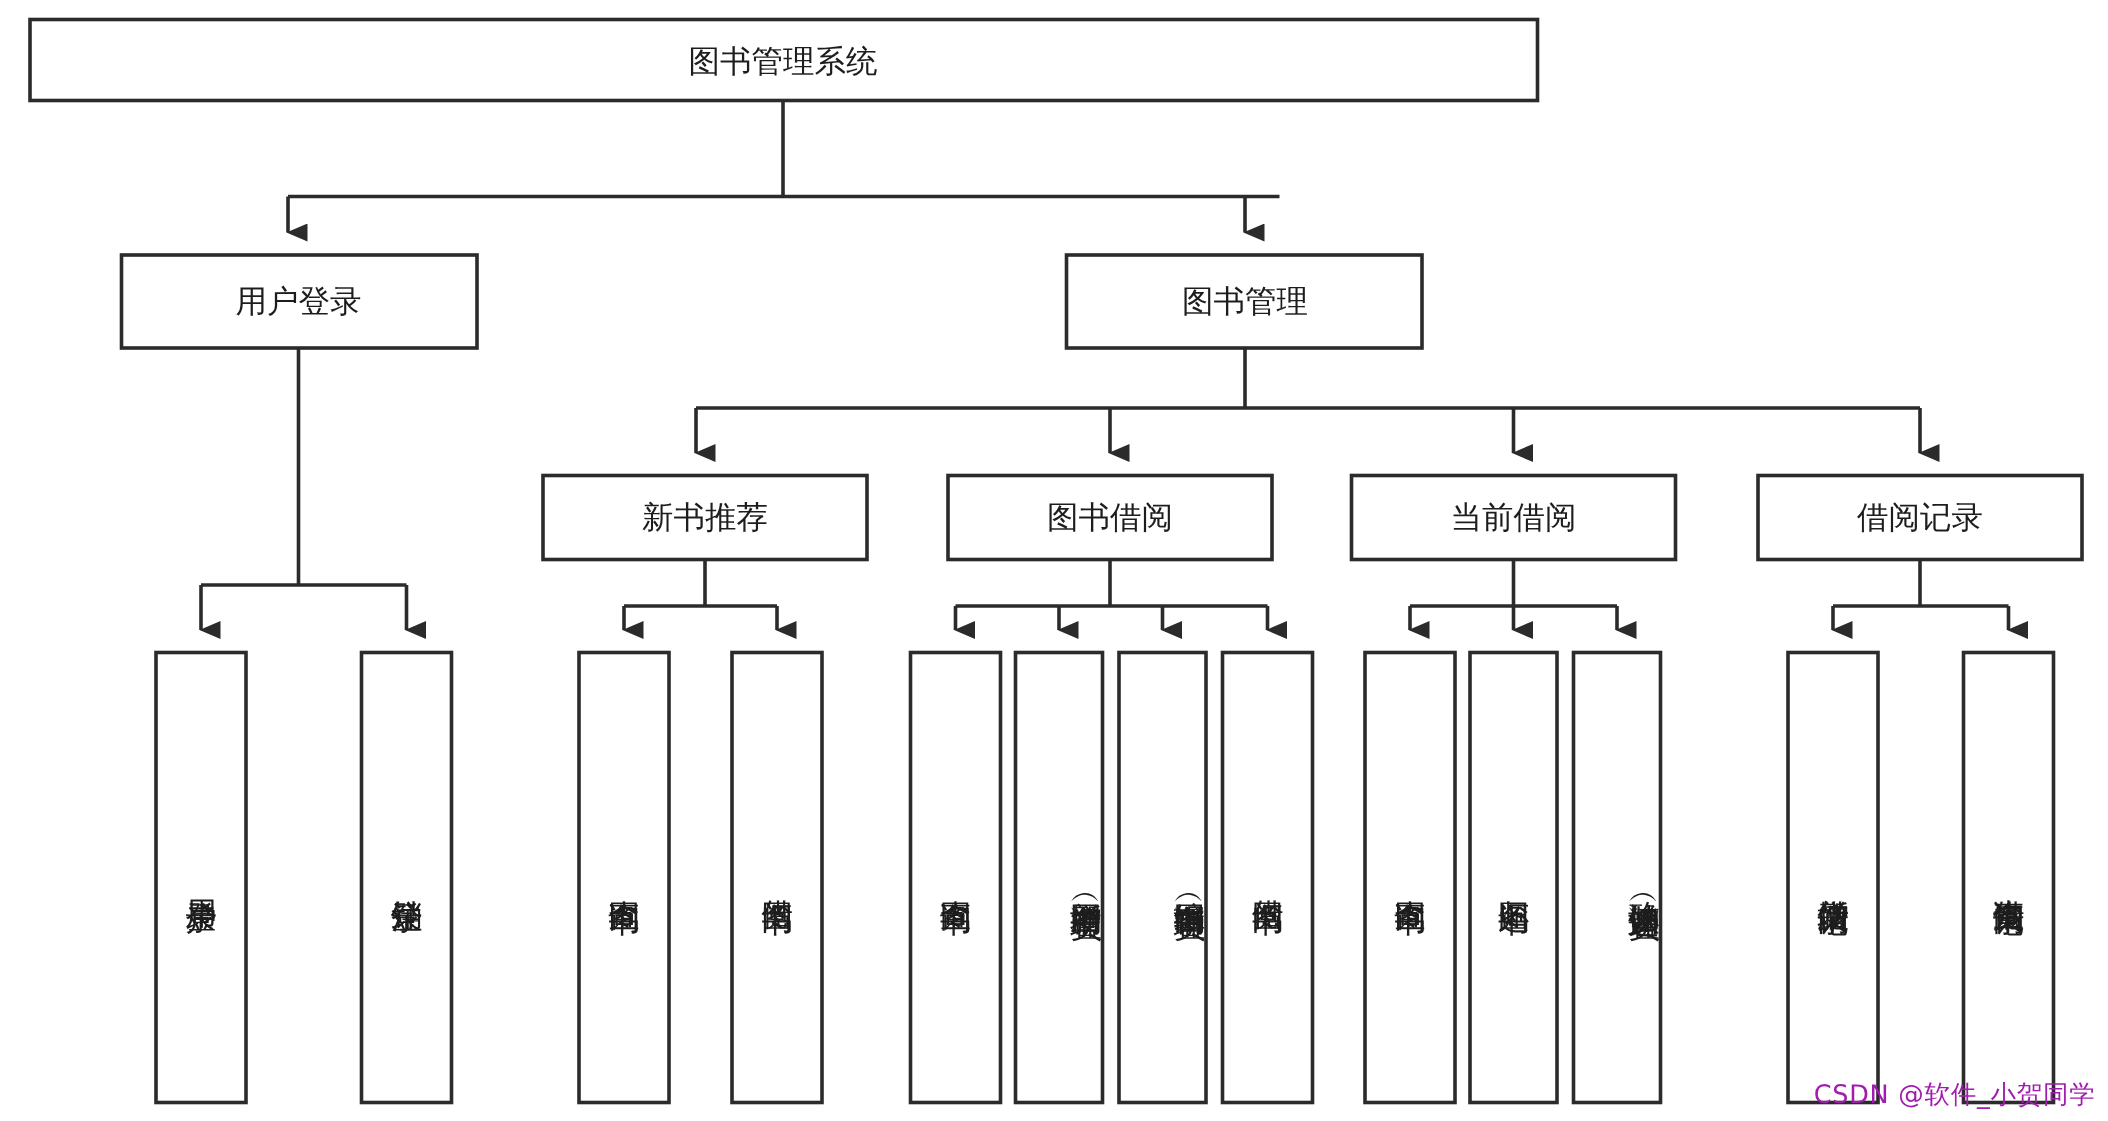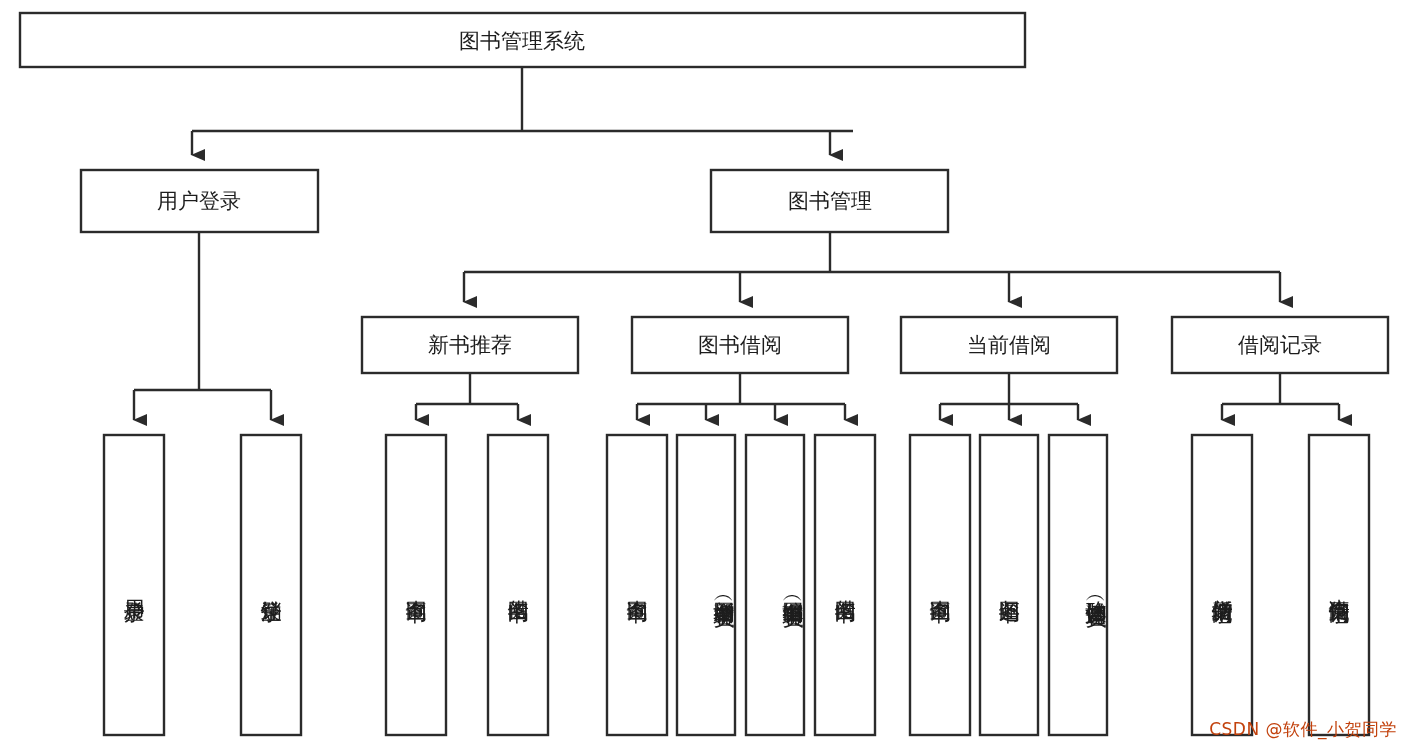--- a/index.html
+++ b/index.html
@@ -59,21 +59,21 @@
     text-align: center;
     white-space: nowrap;
     pointer-events: none;
   }
   #watermark {
     position: absolute;
     right: 8px;
     bottom: 6px;
     font-family: "DejaVu Sans", "Liberation Sans", sans-serif;
     font-size: 17px;
-    color: #c2410c;
+    color: #a21caf;
     white-space: nowrap;
     letter-spacing: 0.5px;
   }
 </style>
 </head>
 <body>
 
 <div id="diagram-root">
 
   <svg id="tree-svg" viewBox="0 0 1405 747">

